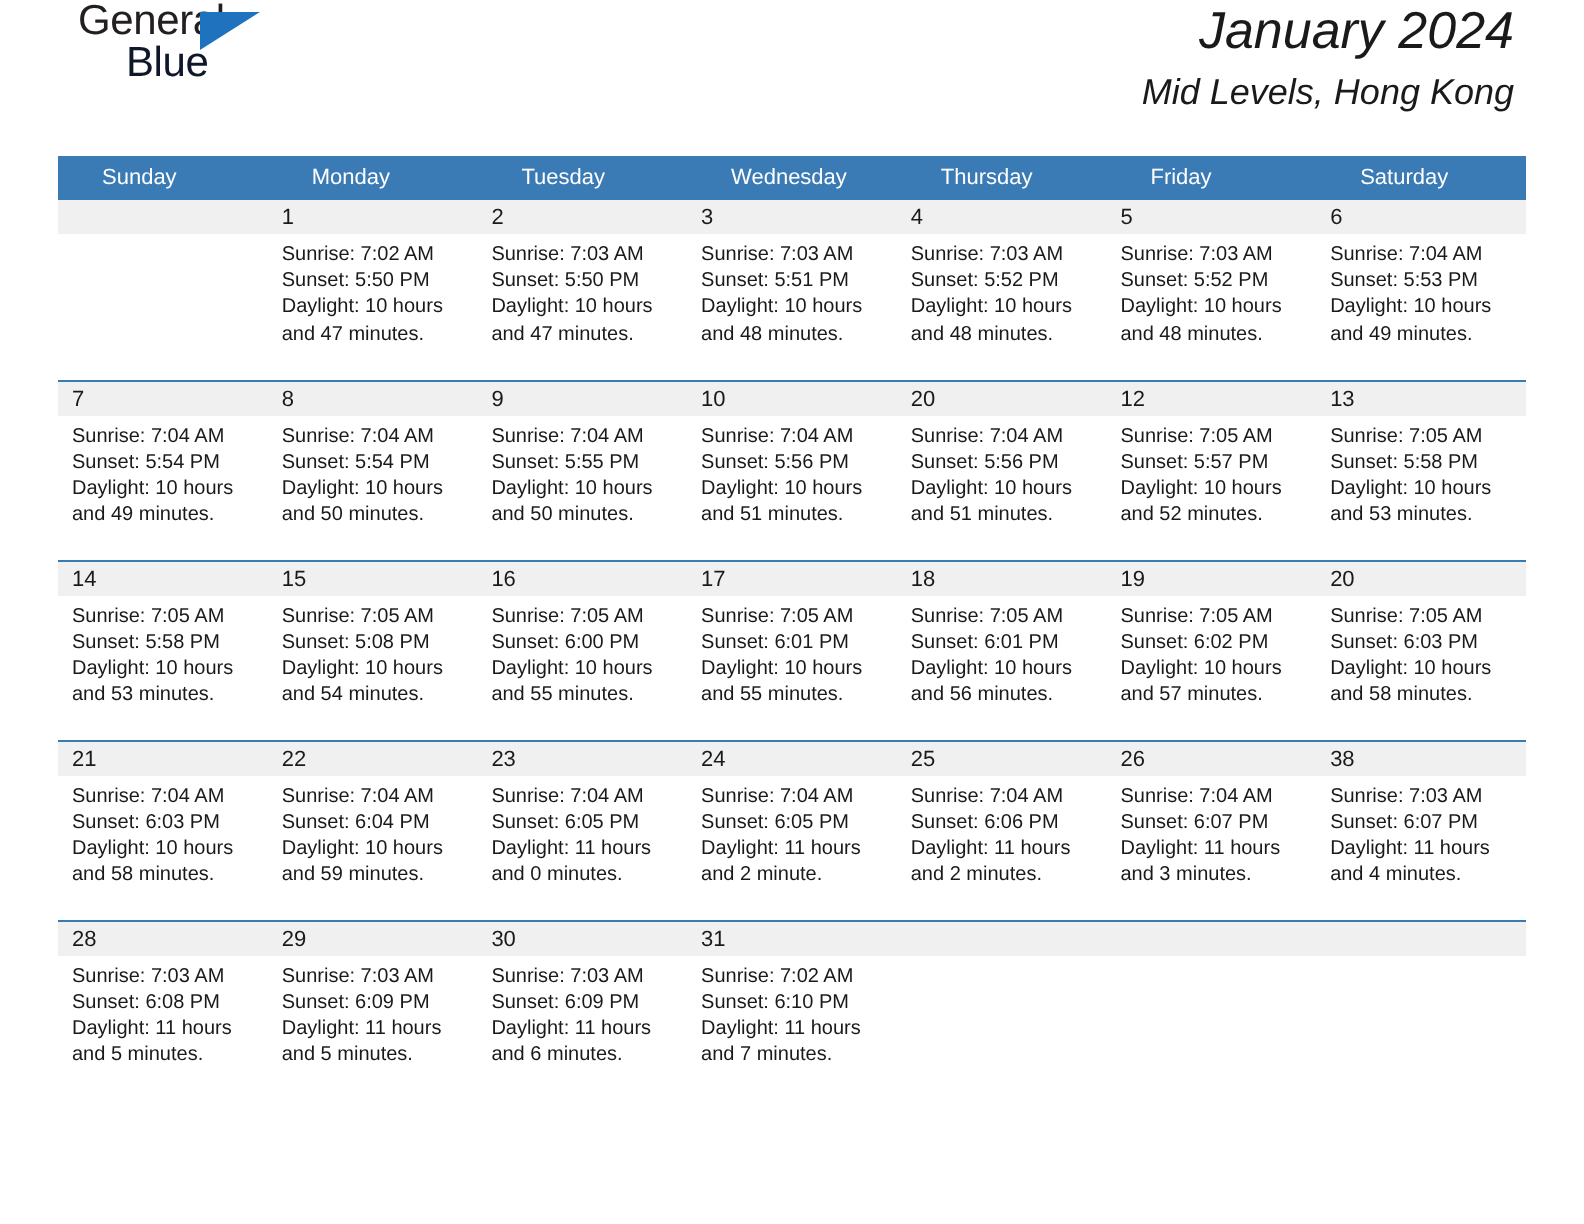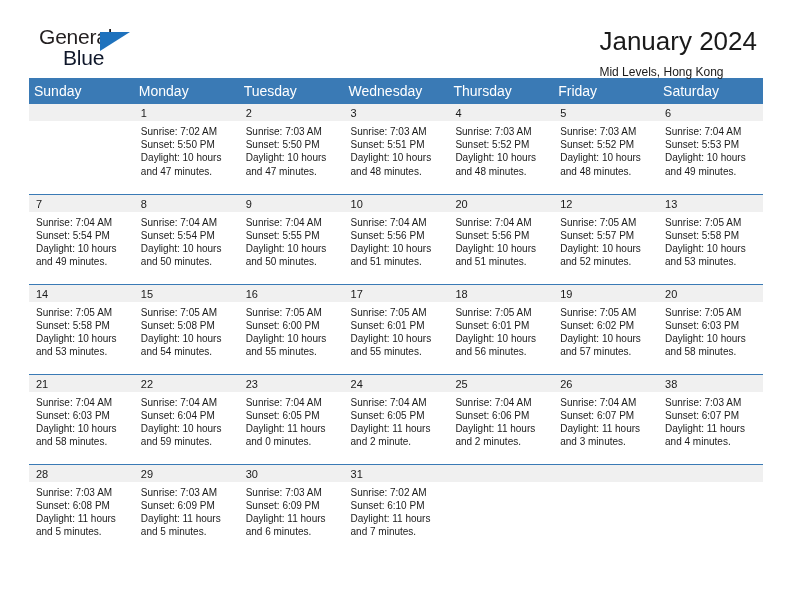--- a/index.html
+++ b/index.html
@@ -21,21 +21,20 @@
     height: 612px;
     box-sizing: border-box;
     padding: 0 29px;
   }
 
   
   .top-bar {
     display: flex;
     justify-content: space-between;
     align-items: flex-start;
-    padding-top: 26px;
     height: 74px;
     box-sizing: border-box;
   }
 
   .logo {
     position: relative;
     width: 120px;
     height: 46px;
     padding-left: 10px;
     box-sizing: border-box;
@@ -59,51 +58,53 @@
     position: absolute;
     left: 71px;
     top: 6px;
     width: 0;
     height: 0;
     border-left: 30px solid #1f72bd;
     border-bottom: 19px solid transparent;
   }
 
   .title-block {
+    text-align: right;
     padding-right: 6px;
+    font-style: italic;
   }
   .cal-title {
     font-size: 26px;
     line-height: 30px;
     color: #1a1a1a;
     font-weight: normal;
     margin: 0;
   }
   .cal-subtitle {
-    font-size: 12px;
+    font-size: 18px;
     line-height: 20px;
     color: #1a1a1a;
     margin: 6px 0 0 0;
   }
 
   
   .calendar {
     width: 734px;
     border-collapse: collapse;
     table-layout: fixed;
     margin-top: 4px;
   }
 
   .calendar th {
     background: #3a7ab5;
     color: #ffffff;
-    font-size: 14px;
+    font-size: 11px;
     font-weight: normal;
     text-align: left;
-    padding: 5px 0 5px 5px;
+    padding: 5px 0 5px 22px;
     height: 18px;
     box-sizing: border-box;
     border: none;
   }
 
   .calendar td {
     vertical-align: top;
     padding: 0;
     border: none;
     border-bottom: 1px solid #3a7ab5;

